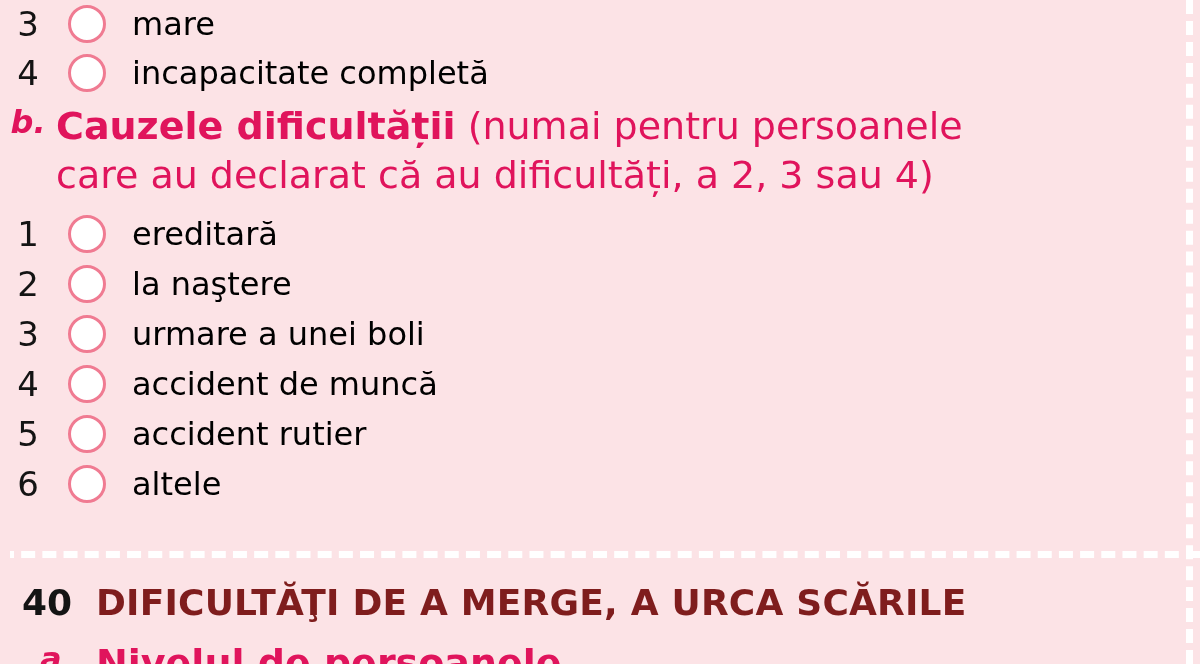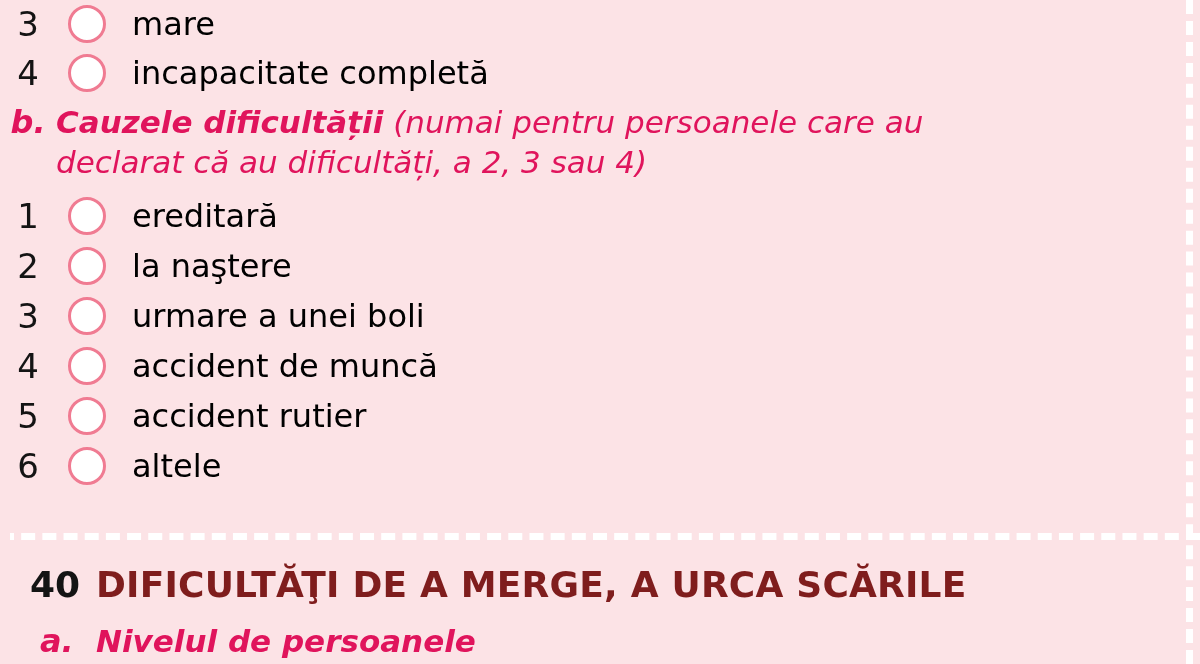--- a/index.html
+++ b/index.html
@@ -65,23 +65,22 @@
     width: 56px;
     text-align: center;
     font-size: 32px;
     font-style: italic;
     font-weight: bold;
     color: #e0145c;
     flex: 0 0 auto;
     line-height: 1.28;
   }
   .subq-text {
-    font-size: 31px;
+    font-size: 38px;
     line-height: 1.3;
-    font-style: italic;
     color: #e0145c;
     max-width: 930px;
   }
   .subq-text .bold {
     font-weight: bold;
   }
   .subq-text .normal {
     font-weight: normal;
     color: #e0145c;
   }
@@ -95,21 +94,21 @@
 
   
   .section-header {
     display: flex;
     align-items: baseline;
     padding-top: 24px;
   }
   .section-num {
     width: 96px;
     text-align: left;
-    padding-left: 30px;
+    padding-left: 22px;
     box-sizing: border-box;
     font-size: 36px;
     font-weight: bold;
     color: #141414;
   }
   .section-title {
     font-size: 36px;
     font-weight: bold;
     letter-spacing: 0.2px;
     color: #7f1d1d;

